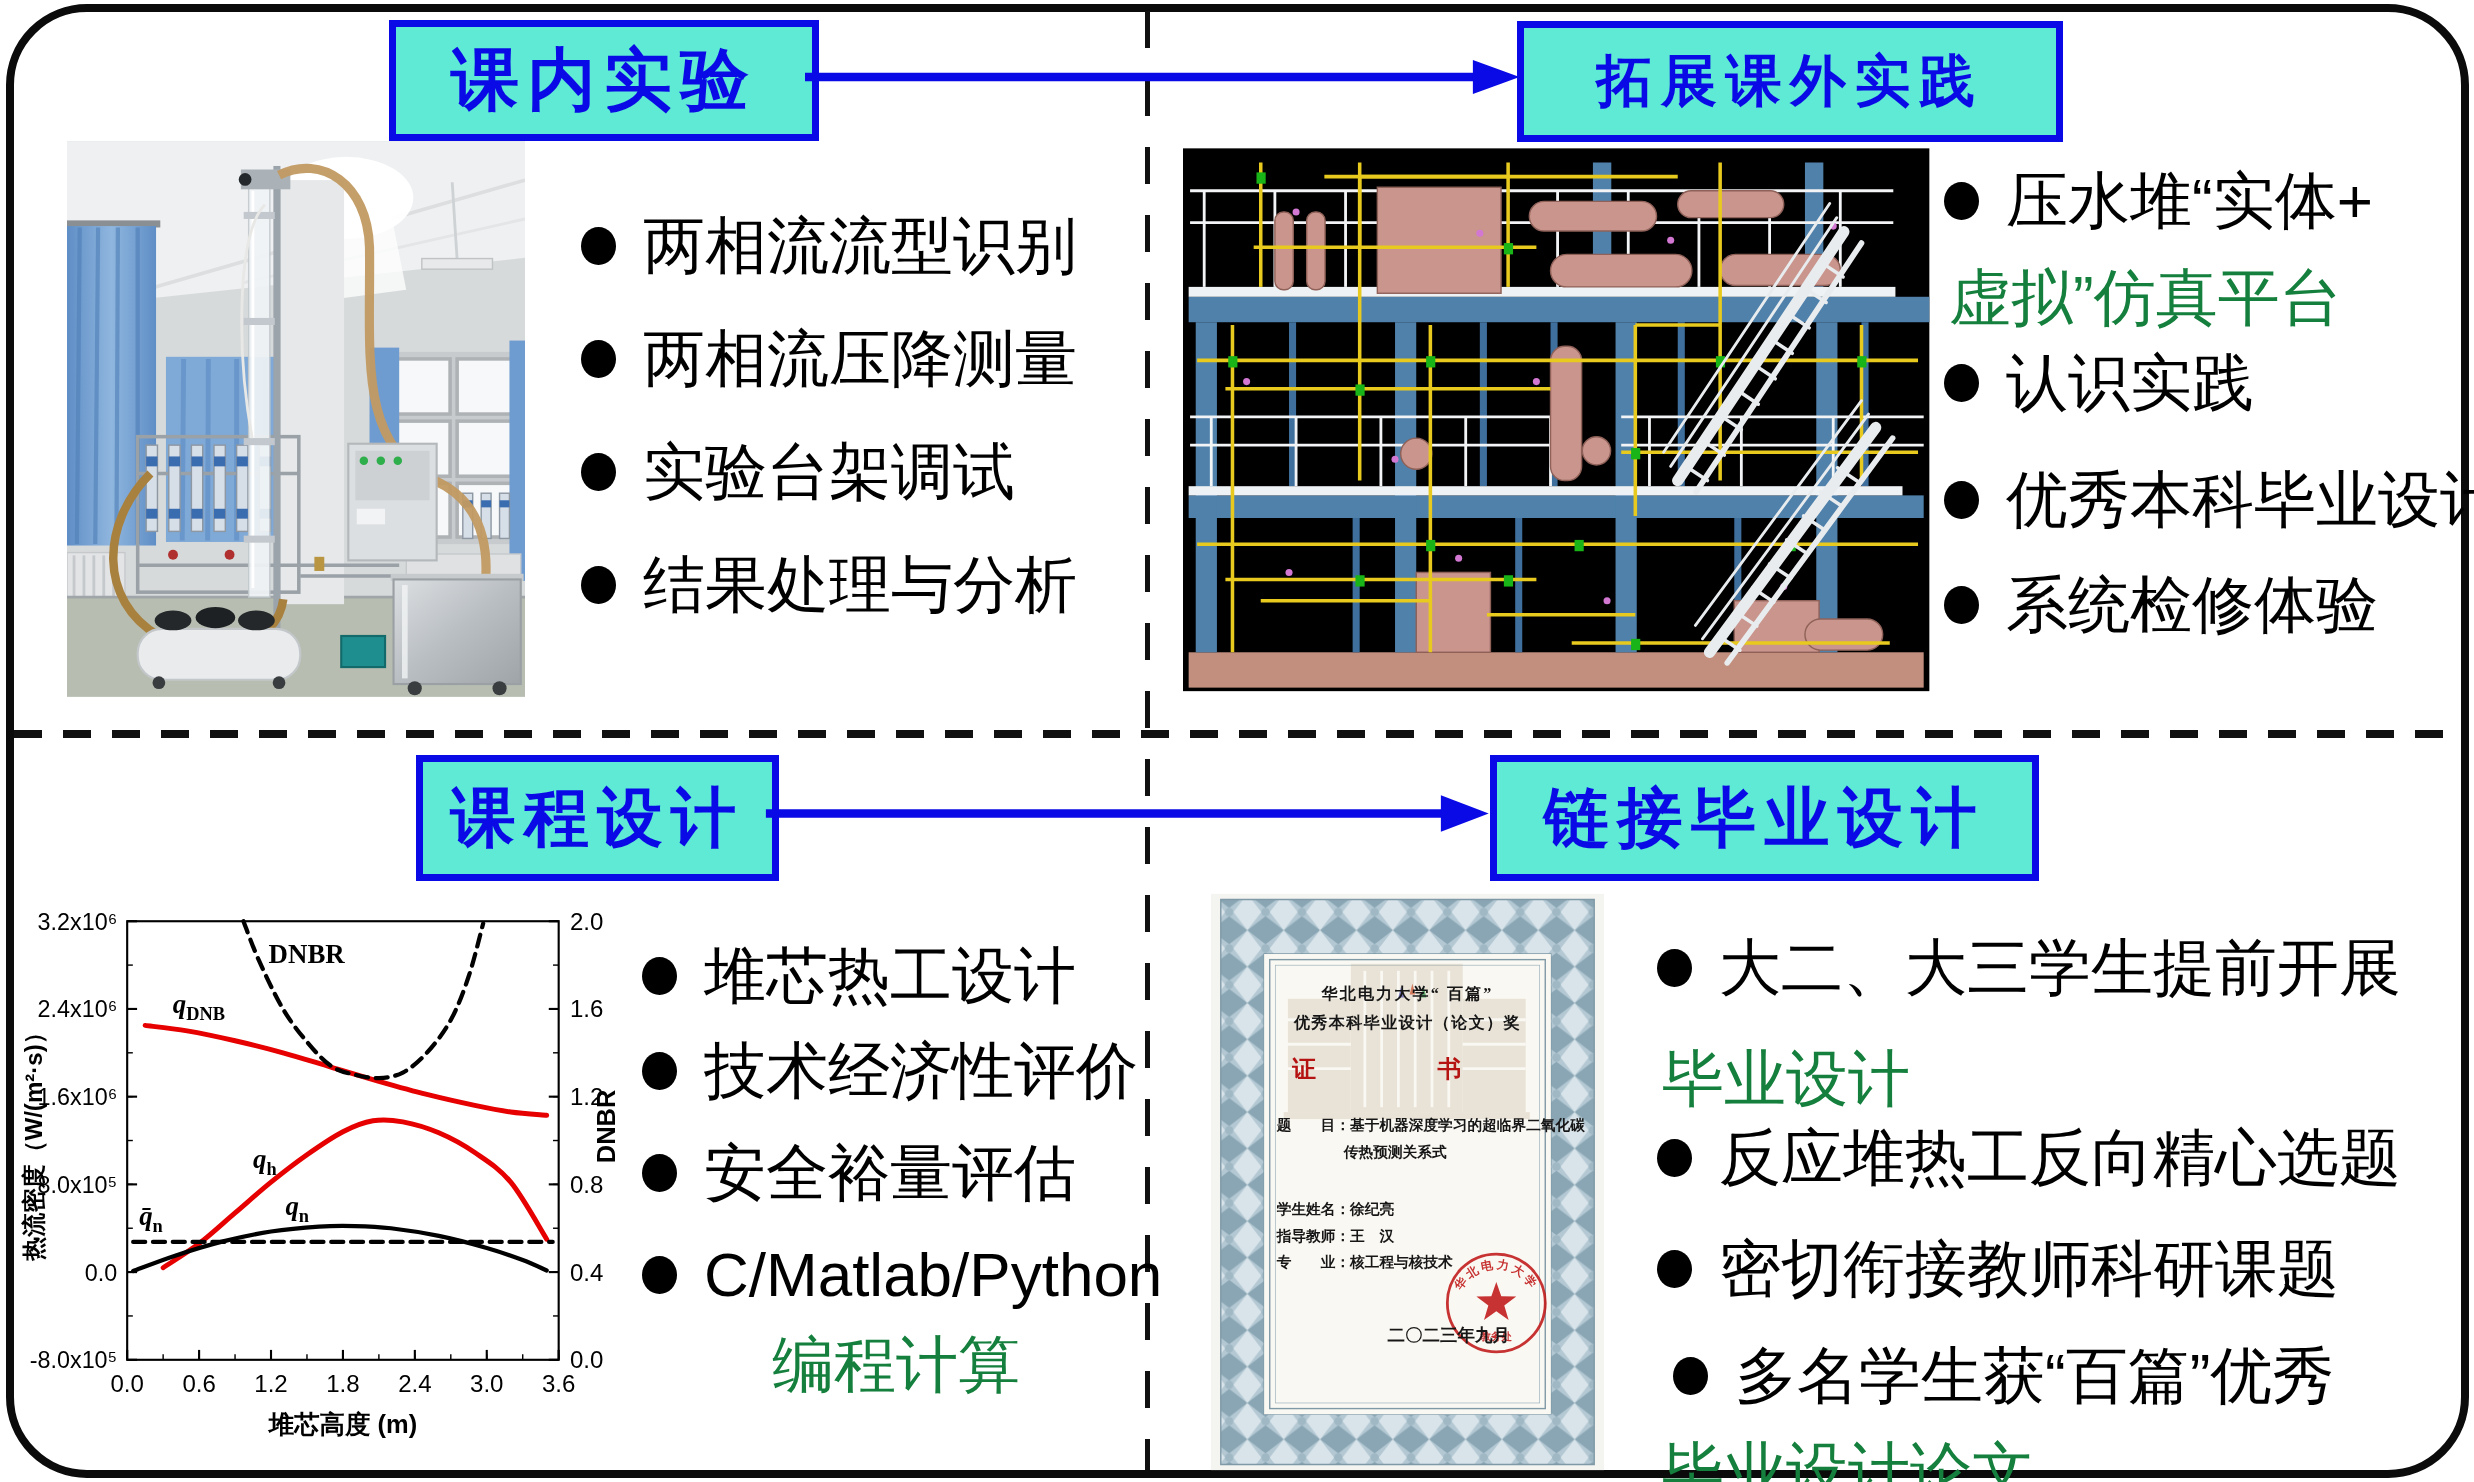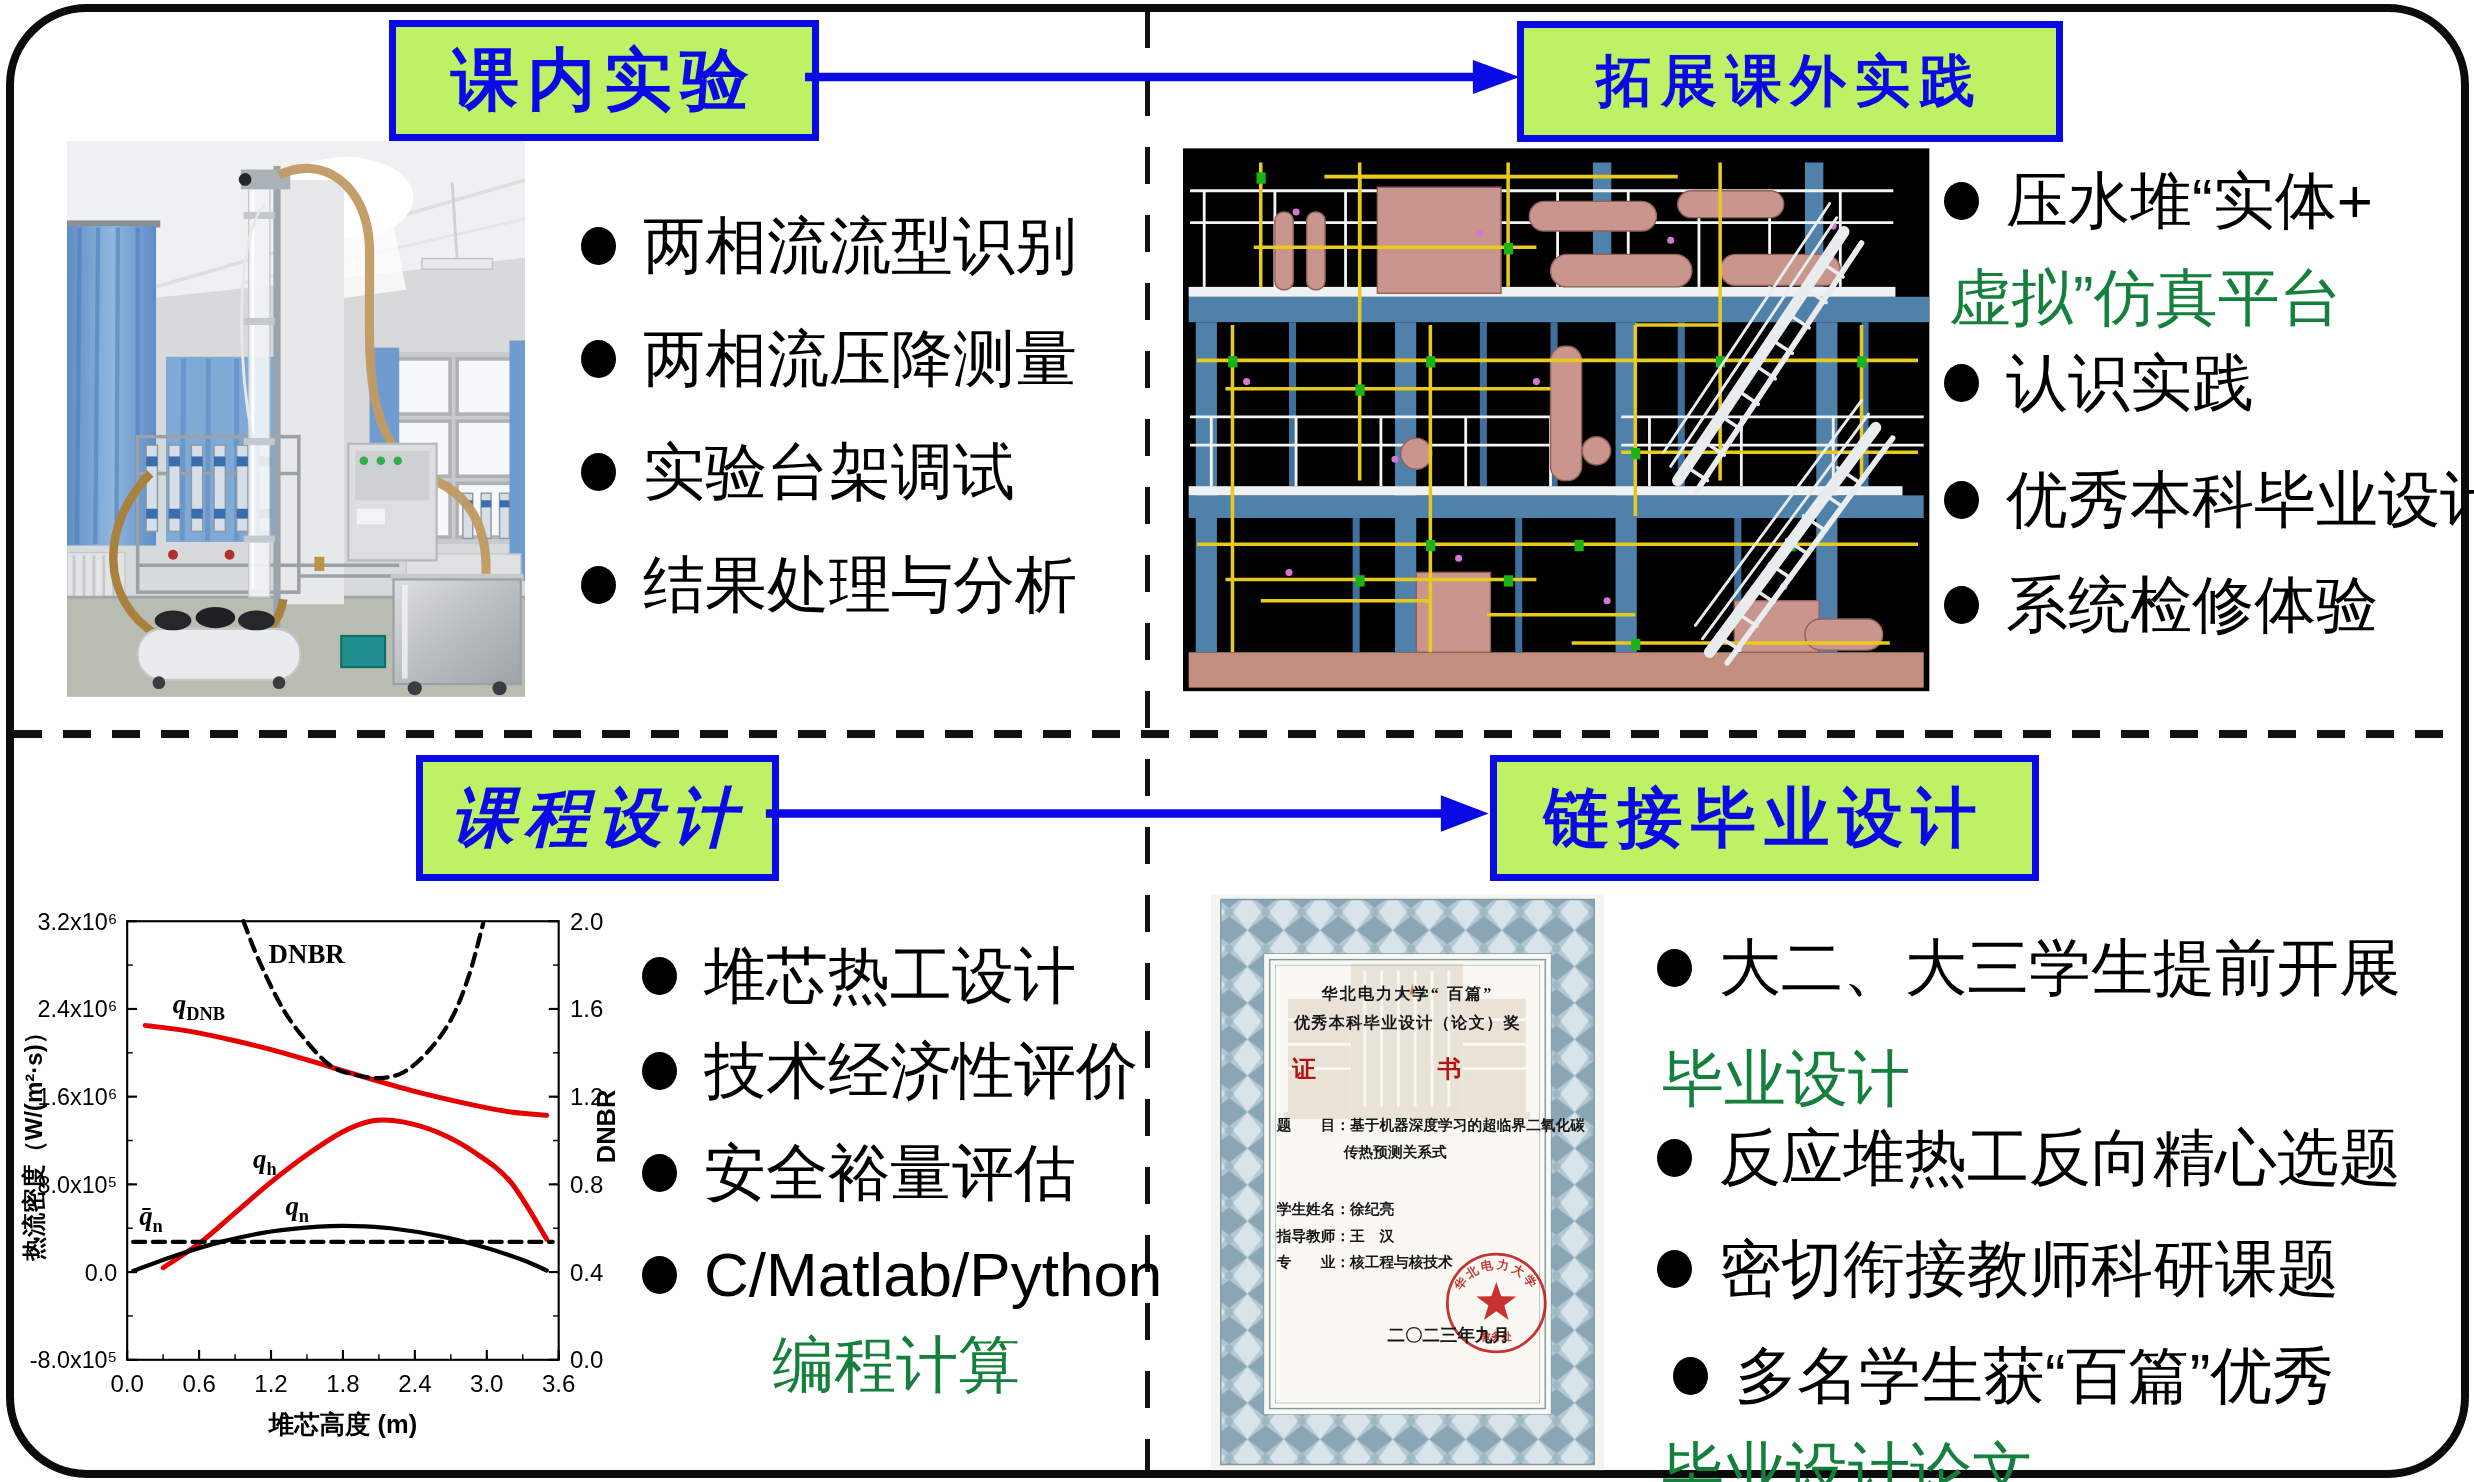--- a/index.html
+++ b/index.html
@@ -5,25 +5,25 @@
   html,body{margin:0;padding:0;background:#ffffff;}
   .page{position:relative;width:2475px;height:1482px;background:#fff;overflow:hidden;
         font-family:"Liberation Sans",sans-serif;}
   .frame{position:absolute;left:5.7px;top:4.2px;right:5.7px;bottom:4.2px;
          border:8.5px solid #0b0b0b;border-radius:81px;}
   .divider-h{position:absolute;left:14px;width:2446px;top:730px;height:7.8px;
          background:repeating-linear-gradient(90deg,#111 0 28px,transparent 28px 49px);}
   .divider-v{position:absolute;left:1145px;width:5px;top:11.3px;height:1459px;
          background:repeating-linear-gradient(180deg,#111 0 37px,transparent 37px 68px);}
   .tbox{position:absolute;display:flex;align-items:center;justify-content:center;
-        background:#bef264;border:7px solid var(--accent,#0a0ae6);color:var(--accent,#0a0ae6);
+        background:#5eead4;border:7px solid var(--accent,#0a0ae6);color:var(--accent,#0a0ae6);
         font-weight:bold;letter-spacing:8.5px;white-space:nowrap;}
   #tbox-tl{left:389px;top:20px;width:416px;height:107px;font-size:68px;}
   #tbox-tr{left:1517px;top:21px;width:532px;height:107px;font-size:56px;}
-  #tbox-bl{left:416px;top:755px;width:349px;height:112px;font-size:65px;font-style:italic;}
+  #tbox-bl{left:416px;top:755px;width:349px;height:112px;font-size:65px;}
   #tbox-br{left:1490px;top:755px;width:535px;height:112px;font-size:65px;}
   .arrow{position:absolute;overflow:visible;}
   .bl{position:absolute;display:flex;align-items:center;color:#000;white-space:nowrap;}
   .cont{position:absolute;color:#15803d;white-space:nowrap;margin-top:20px;}
   .f88{font-size:62px;line-height:1.05;}
   .dot{width:35px;height:38px;background:#000;border-radius:50%;margin-right:27px;flex:none;}
   .imgbox{position:absolute;}
   #chart-svg text{font-family:"Liberation Sans",sans-serif;fill:#000;}
   .cert text{font-family:"Liberation Serif",serif;font-weight:bold;fill:#161616;}
 </style>

